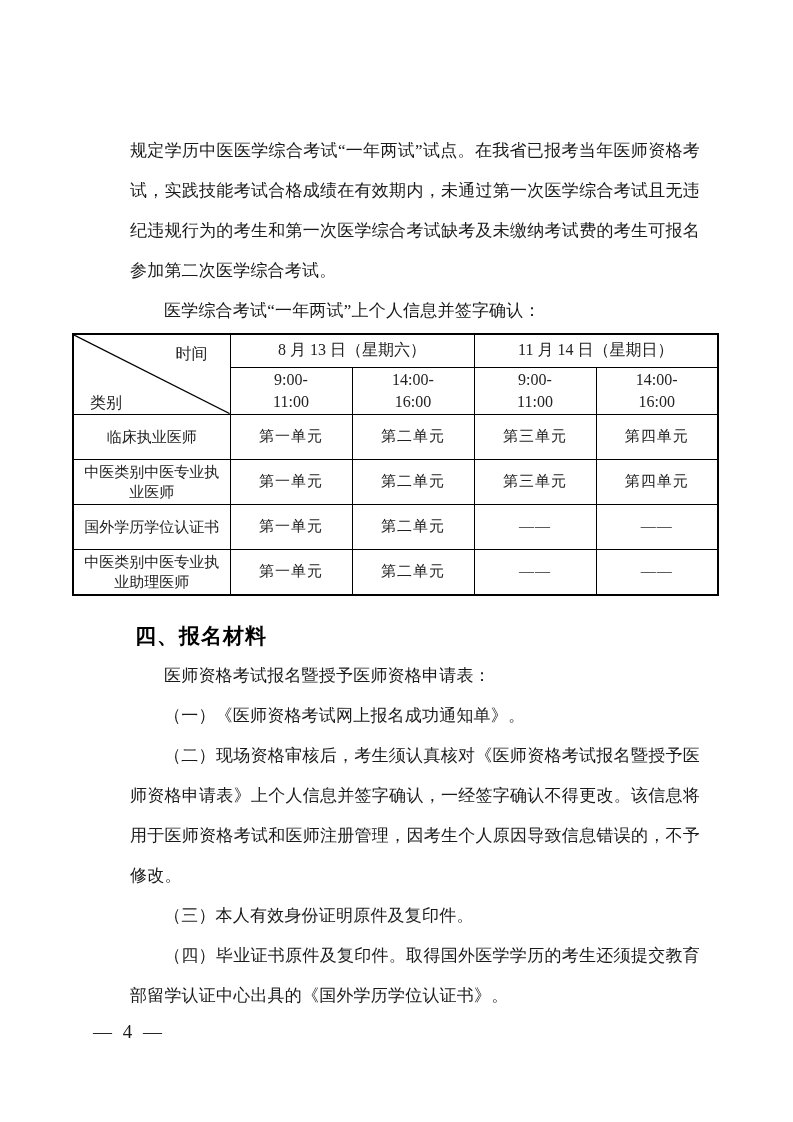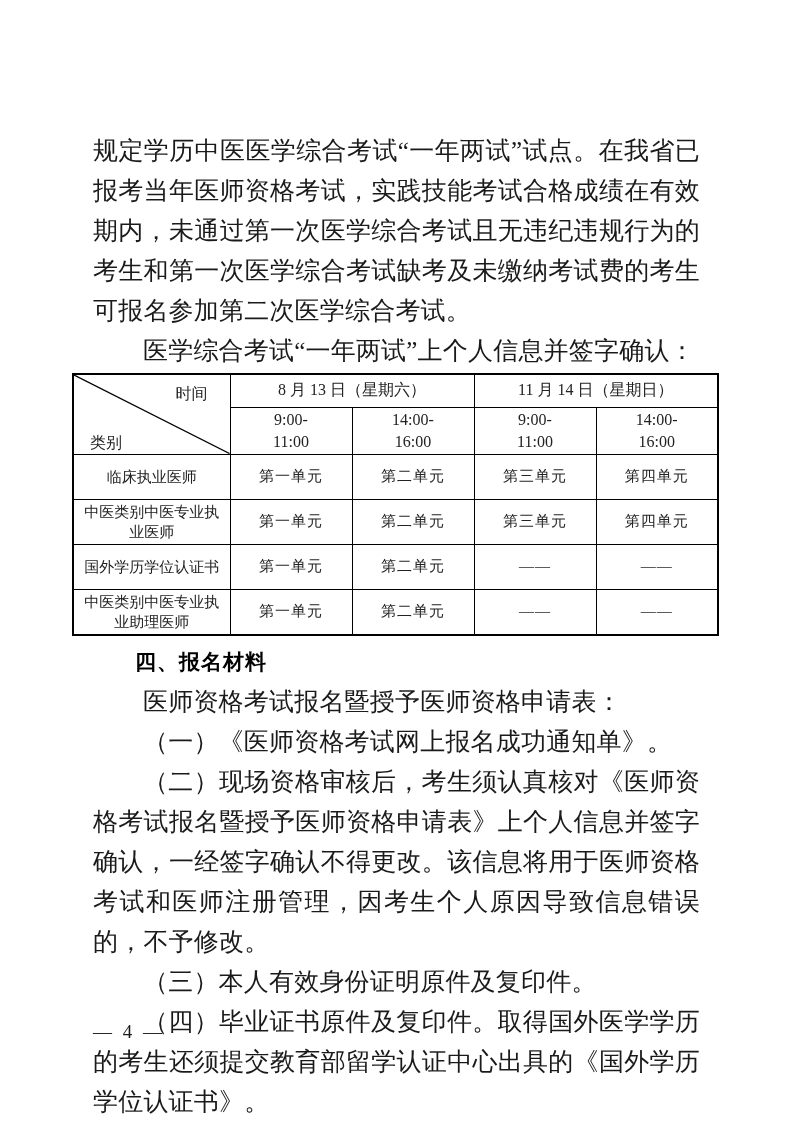--- a/index.html
+++ b/index.html
@@ -14,25 +14,26 @@
     font-family: "Liberation Serif", "DejaVu Serif", serif;
     overflow: hidden;
   }
   .content {
     position: absolute;
     left: 93px;
     top: 131px;
     width: 607px;
   }
   .body-text {
-    font-size: 25px;
+    font-size: 17px;
     line-height: 40px;
     text-align: justify;
     text-align-last: left;
     letter-spacing: 0.2px;
+    margin-left: 37px;
   }
   .indent { text-indent: 2em; }
 
   
   .schedule-table {
     width: 645px;
     margin-left: -21px;
     margin-top: 2px;
     border-collapse: collapse;
     table-layout: fixed;
@@ -51,21 +52,21 @@
   .unit-cell { font-size: 15px; letter-spacing: 1px; }
 
   .corner-cell { position: relative; padding: 0; }
   .diag { position: absolute; left: 0; top: 0; width: 100%; height: 100%; display: block; }
   .diag line { stroke: #000; stroke-width: 1.3; }
   .corner-time { position: absolute; top: 9px; right: 22px; font-size: 16px; }
   .corner-cat  { position: absolute; bottom: 0; left: 16px; font-size: 16px; }
 
   
   .section-heading {
-    margin-top: 6px;
+    margin-top: 20px;
     font-family: "Liberation Sans", "DejaVu Sans", sans-serif;
     font-weight: bold;
     font-size: 21px;
     line-height: 40px;
     text-indent: 2em;
     color: #000;
     letter-spacing: 1px;
   }
   .page-number {
     position: absolute;

